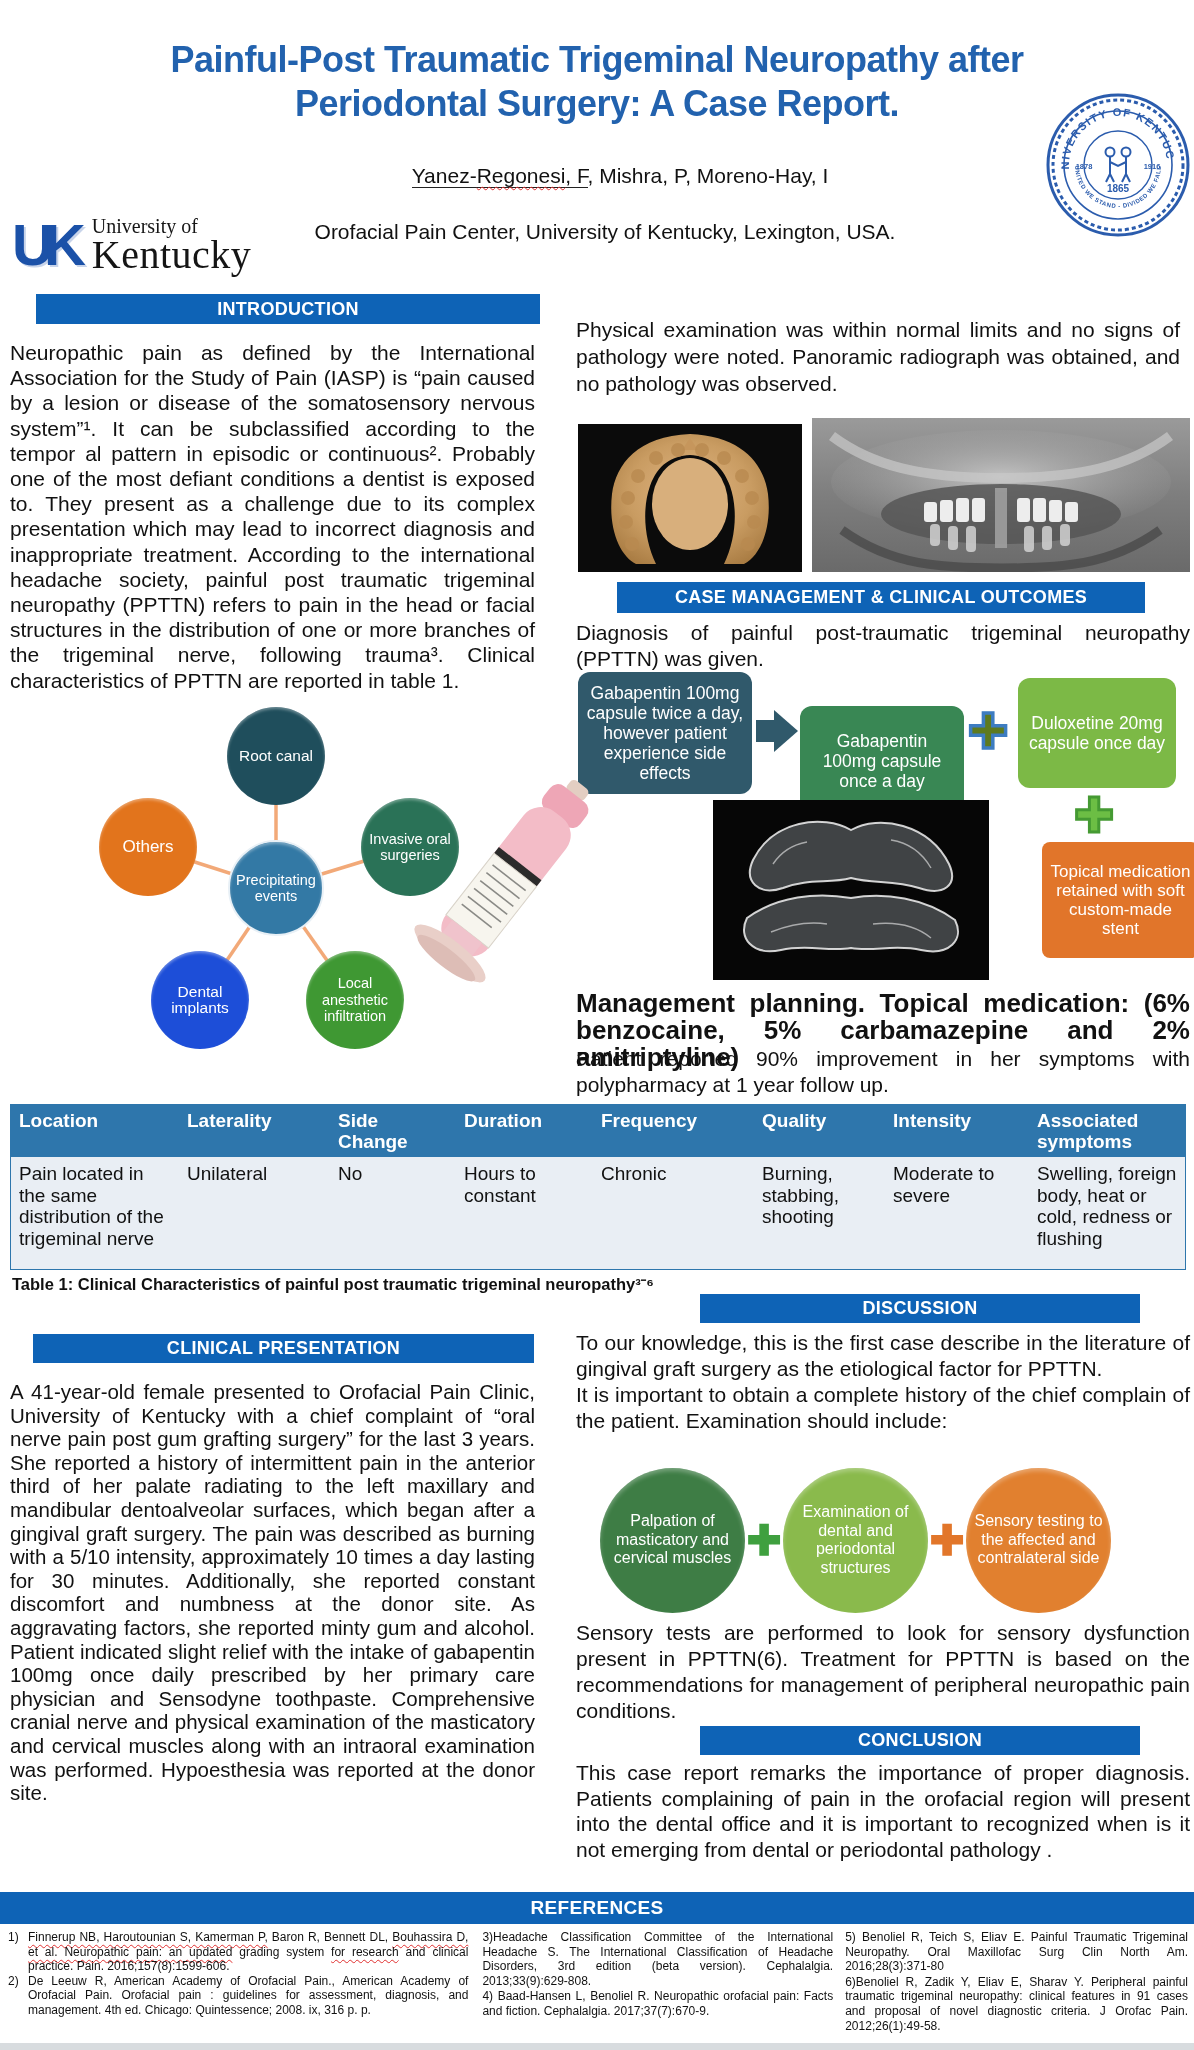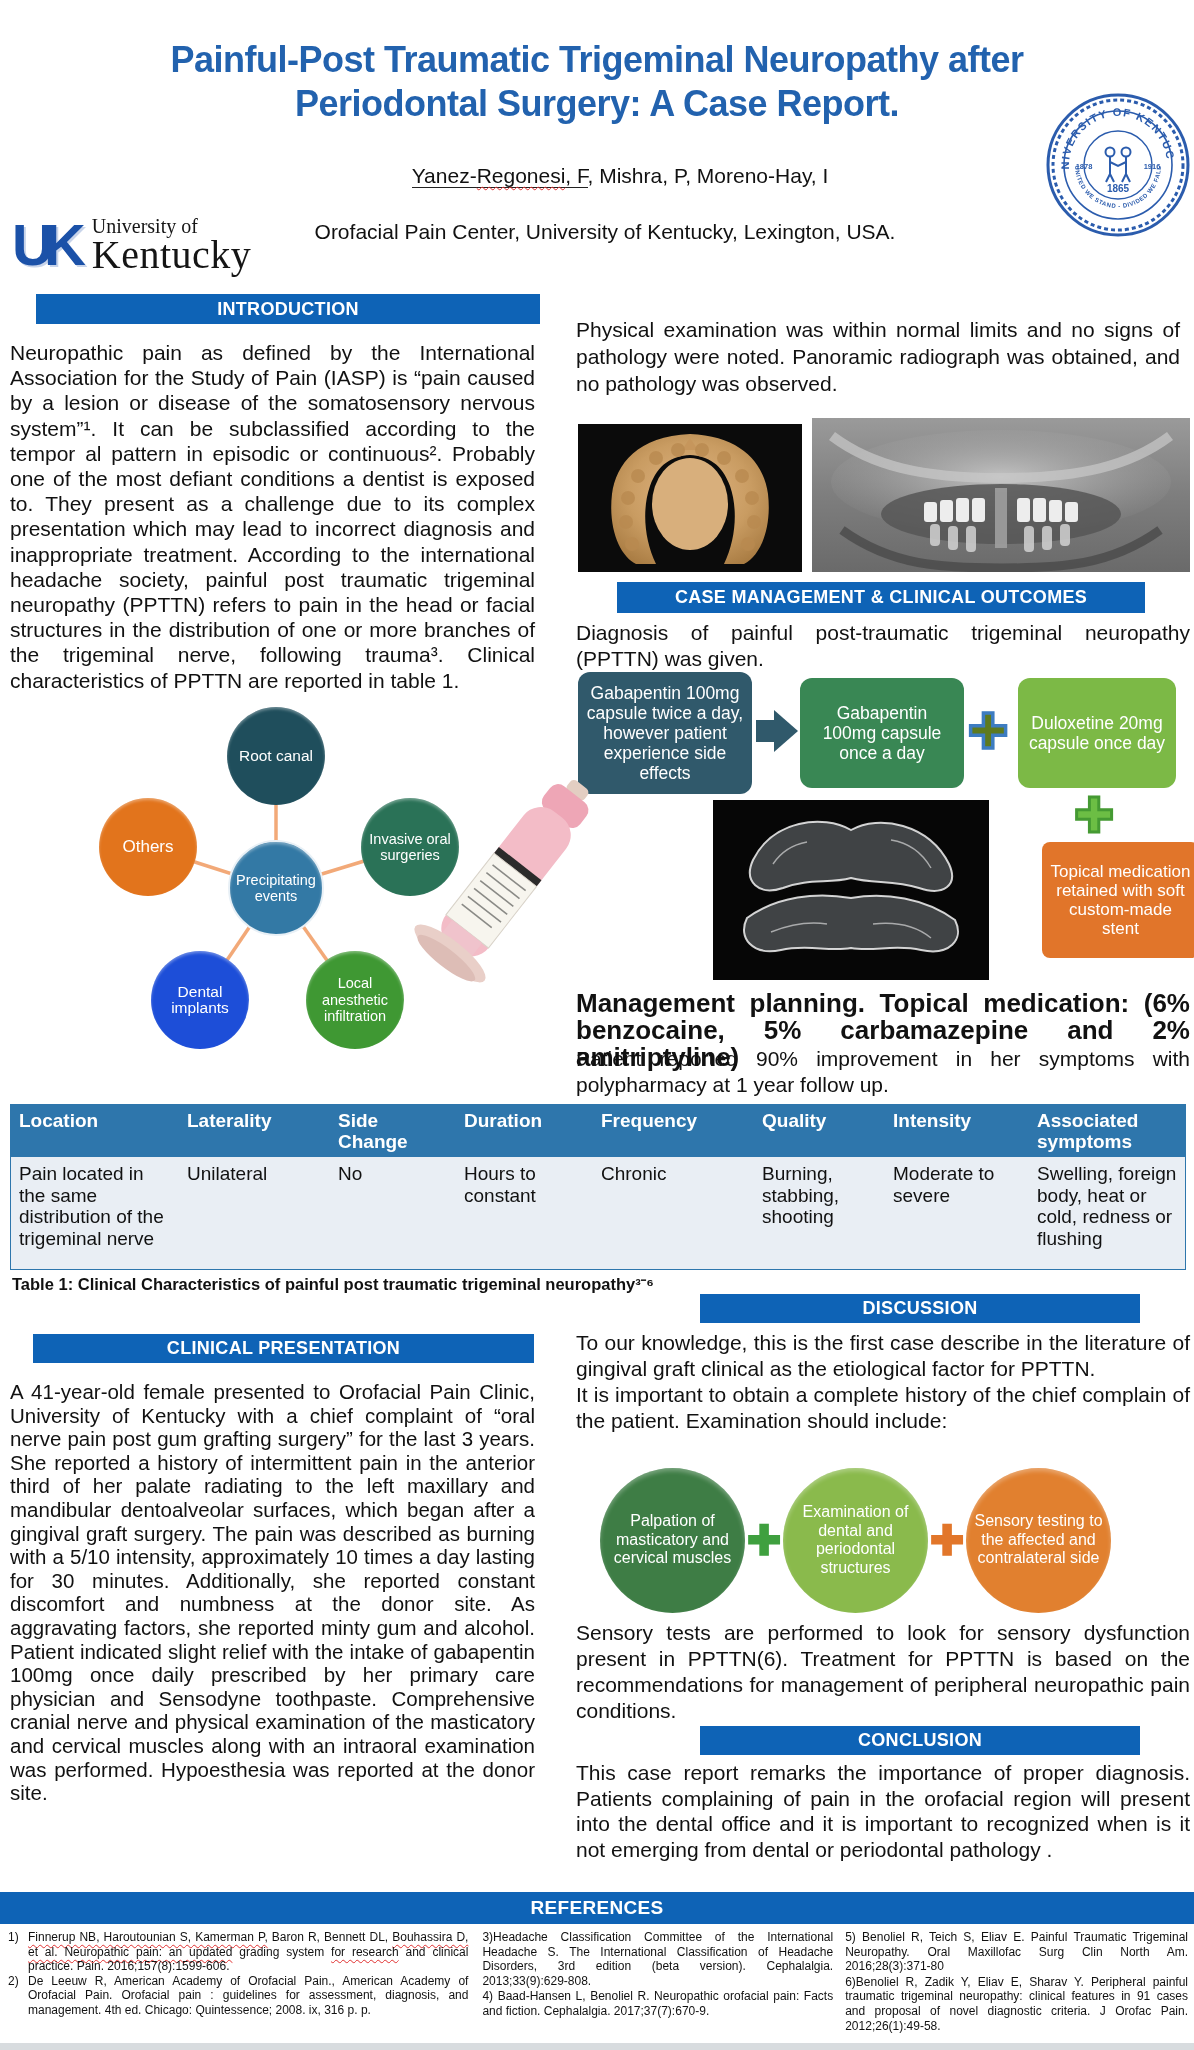--- a/index.html
+++ b/index.html
@@ -213,21 +213,21 @@
   <div class="abs bar" style="left:617px;top:582px;width:528px;height:31px;">
     <span>CASE MANAGEMENT &amp; CLINICAL OUTCOMES</span>
   </div>
   <div class="abs jtext diag-text">Diagnosis of painful post-traumatic trigeminal neuropathy (PPTTN) was given.</div>
 
   <div class="abs flow-box" style="left:578px;top:672px;width:174px;height:122px;background:#30596B;">Gabapentin 100mg capsule twice a day, however patient experience side effects</div>
   <div class="flow-arrow">
       <span class="arrow-rect"></span>
       <span class="arrow-head"></span>
     </div>
-  <div class="abs flow-box" style="left:800px;top:678px;width:164px;height:110px;background:#398754;text-align:center;">Gabapentin 100mg capsule once a day</div>
+  <div class="abs flow-box" style="left:800px;top:706px;width:164px;height:110px;background:#398754;text-align:center;">Gabapentin 100mg capsule once a day</div>
   <div class="abs plus p1" style="left:968px;top:708px;">✚</div>
   <div class="abs flow-box" style="left:1018px;top:678px;width:158px;height:110px;background:#7CB946;">Duloxetine 20mg capsule once day</div>
   <div class="abs plus p2" style="left:1074px;top:792px;">✚</div>
   <div class="abs flow-box" style="left:1042px;top:842px;width:157px;height:116px;background:#E1752A;border-radius:8px;font-size:17px;line-height:19px;">Topical medication retained with soft custom-made stent</div>
 
   <svg class="abs" style="left:492px;top:772px;overflow:visible;" width="215" height="215">
     <g transform="rotate(38 60 20)">
       <rect x="68" y="-4" width="22" height="14" rx="5" fill="#E3CEC2"></rect>
       <rect x="56" y="8" width="46" height="30" rx="10" fill="#EEA6B6"></rect>
       <rect x="52" y="34" width="54" height="170" rx="22" fill="#F3BCC7"></rect>
@@ -283,21 +283,21 @@
 
   <div class="abs bar" style="left:33px;top:1334px;width:501px;height:29px;">
     <span>CLINICAL PRESENTATION</span>
   </div>
   <div class="abs jtext cp-text">A 41-year-old female presented to Orofacial Pain Clinic, University of Kentucky with a chief complaint of “oral nerve pain post gum grafting surgery” for the last 3 years. She reported a history of intermittent pain in the anterior third of her palate radiating to the left maxillary and mandibular dentoalveolar surfaces, which began  after a gingival graft surgery. The pain was described as burning with a 5/10 intensity, approximately 10 times a day lasting for 30 minutes. Additionally, she reported constant discomfort and numbness at the donor site. As aggravating factors, she reported minty gum and alcohol. Patient indicated slight relief with the intake of gabapentin 100mg  once daily prescribed by her primary care physician and Sensodyne toothpaste. Comprehensive cranial nerve and physical examination of the masticatory and cervical muscles along with an intraoral examination was performed. Hypoesthesia  was reported at the donor site.</div>
 
   <div class="abs bar" style="left:700px;top:1294px;width:440px;height:29px;">
     <span>DISCUSSION</span>
   </div>
   <div class="abs jtext disc-text">
-    <p>To our knowledge, this is the first case describe in the literature of gingival graft clinical as the etiological factor for PPTTN.</p>
+    <p>To our knowledge, this is the first case describe in the literature of gingival graft surgery as the etiological factor for PPTTN.</p>
     <p>It is important to obtain a complete history of the chief complain of the patient. Examination should include:</p>
   </div>
 
   <div class="abs disc-circles">
     <div class="dcircle" style="background:#3E7D45;">Palpation of masticatory and cervical muscles</div>
     <div class="dplus" style="color:#3FA03F;">✚</div>
     <div class="dcircle" style="background:#8ABA4C;">Examination of dental and periodontal structures</div>
     <div class="dplus" style="color:#E2762A;">✚</div>
     <div class="dcircle" style="background:#E1802F;">Sensory testing to the affected and contralateral side</div>
   </div>

